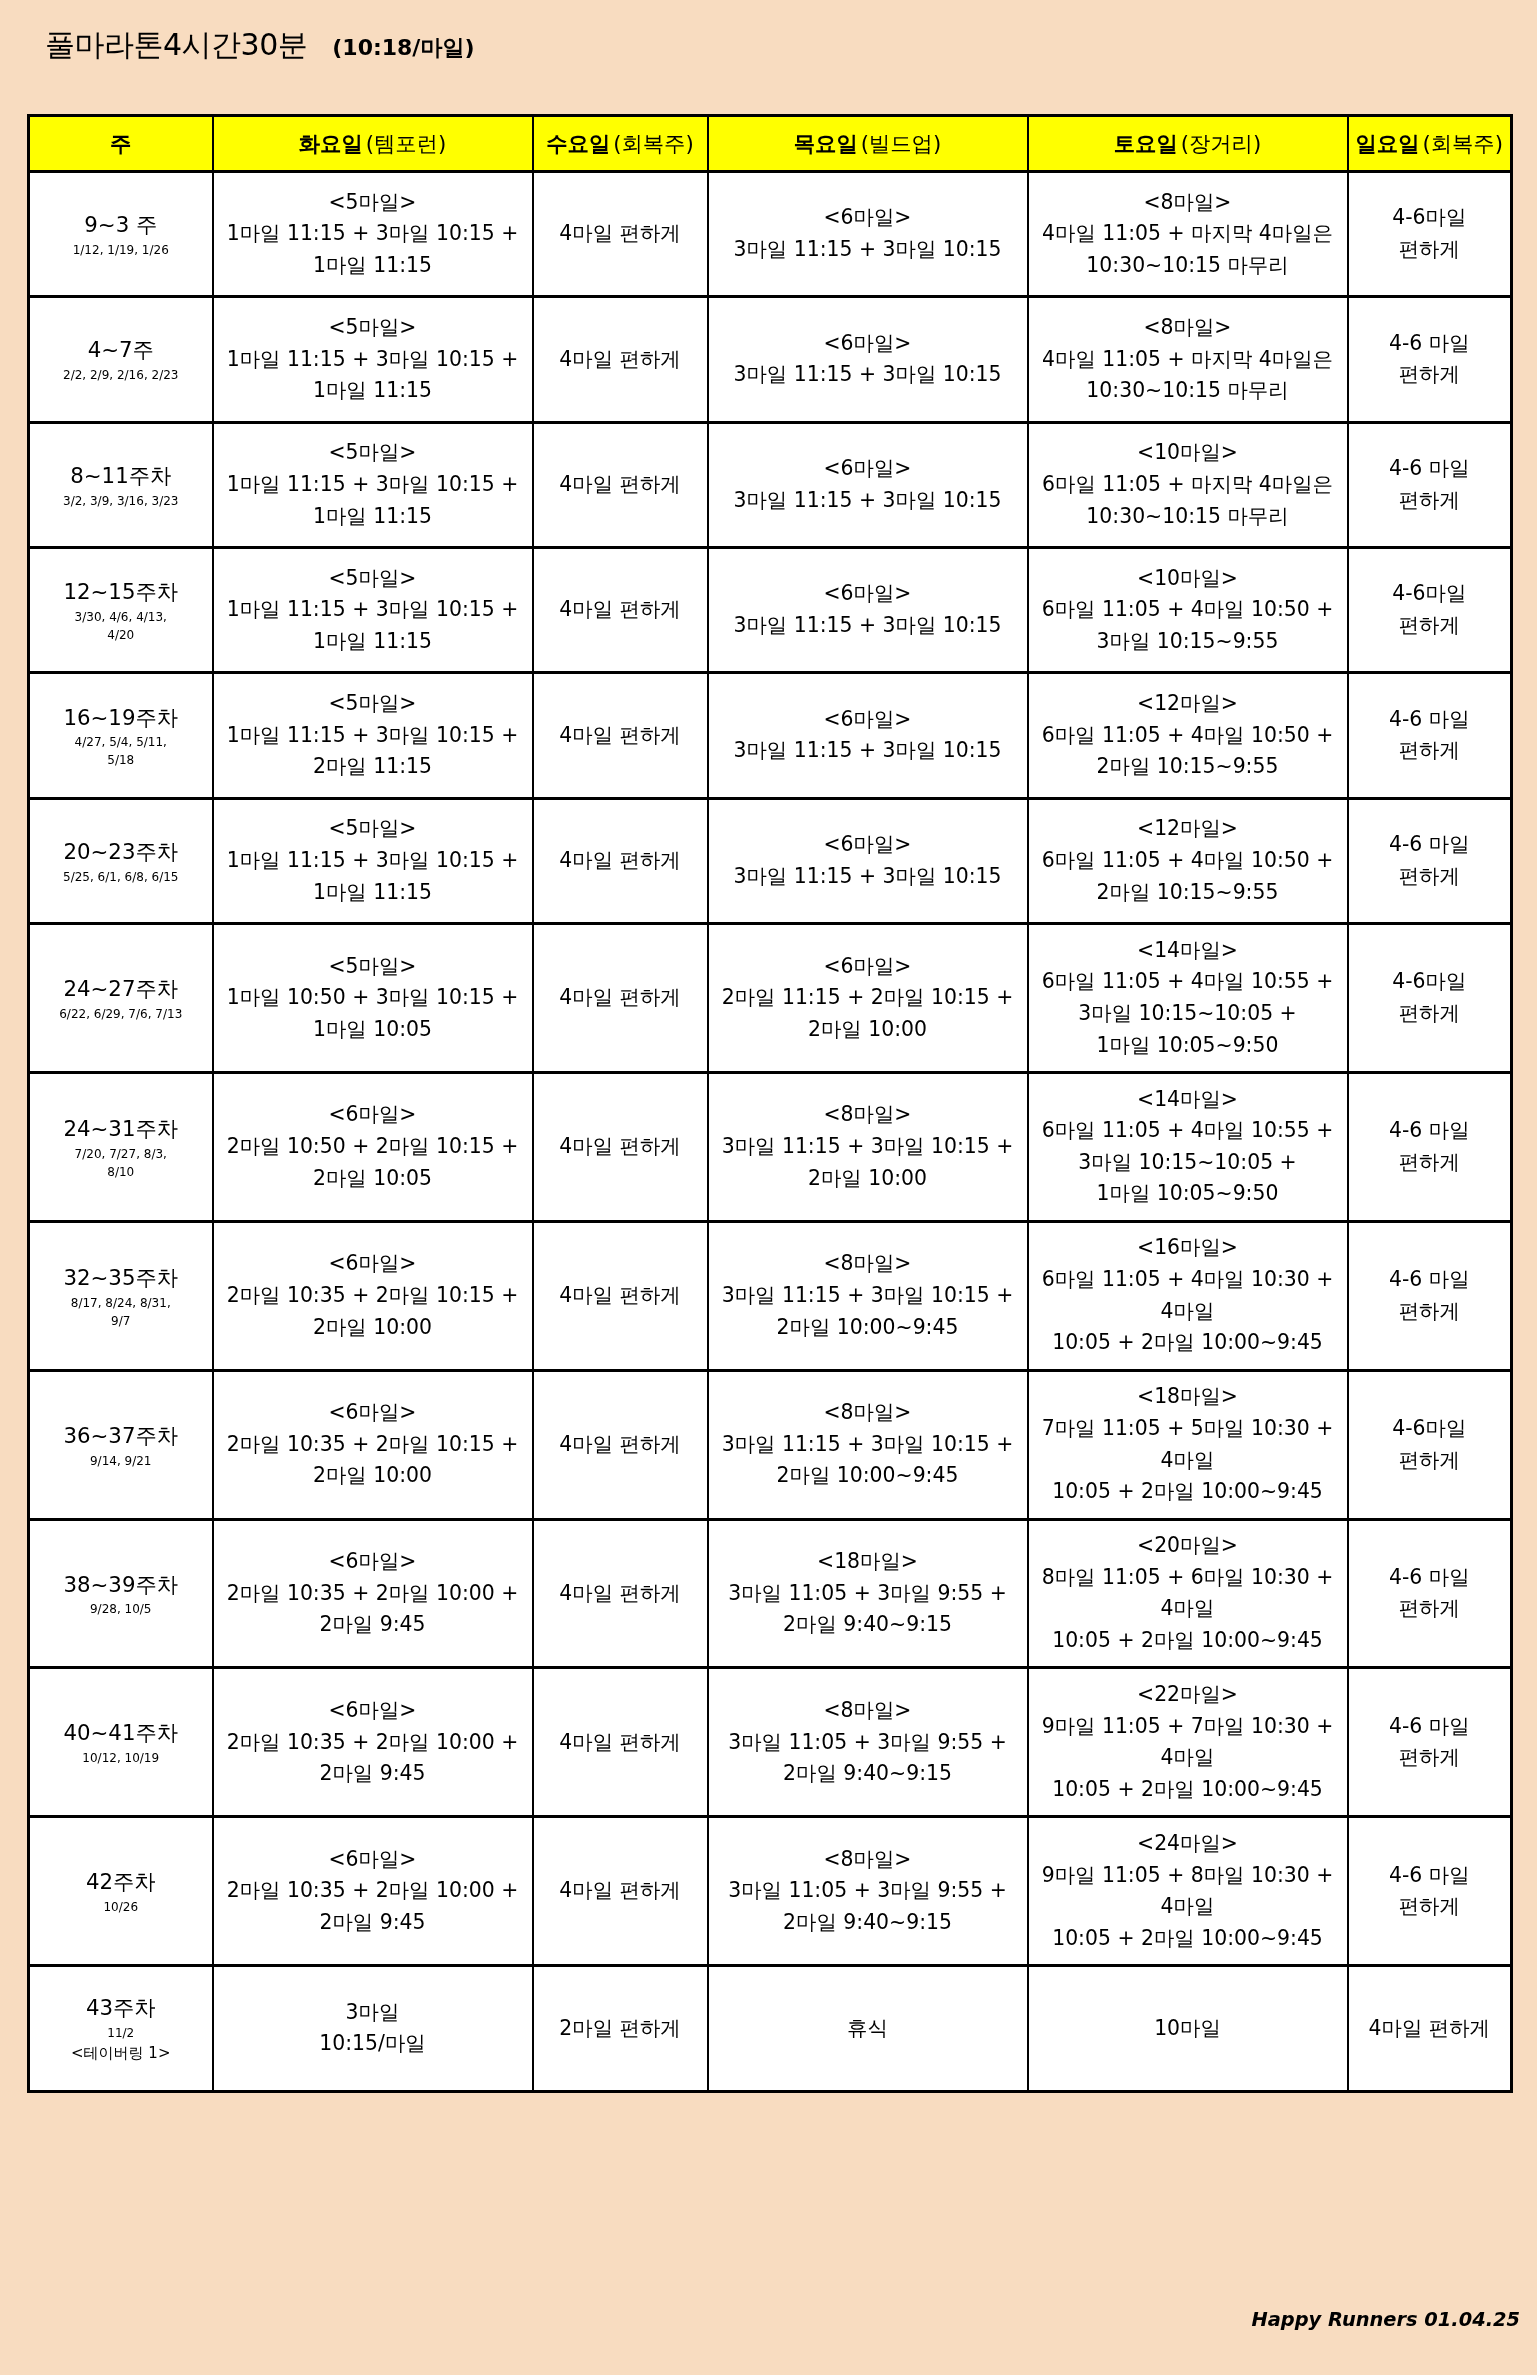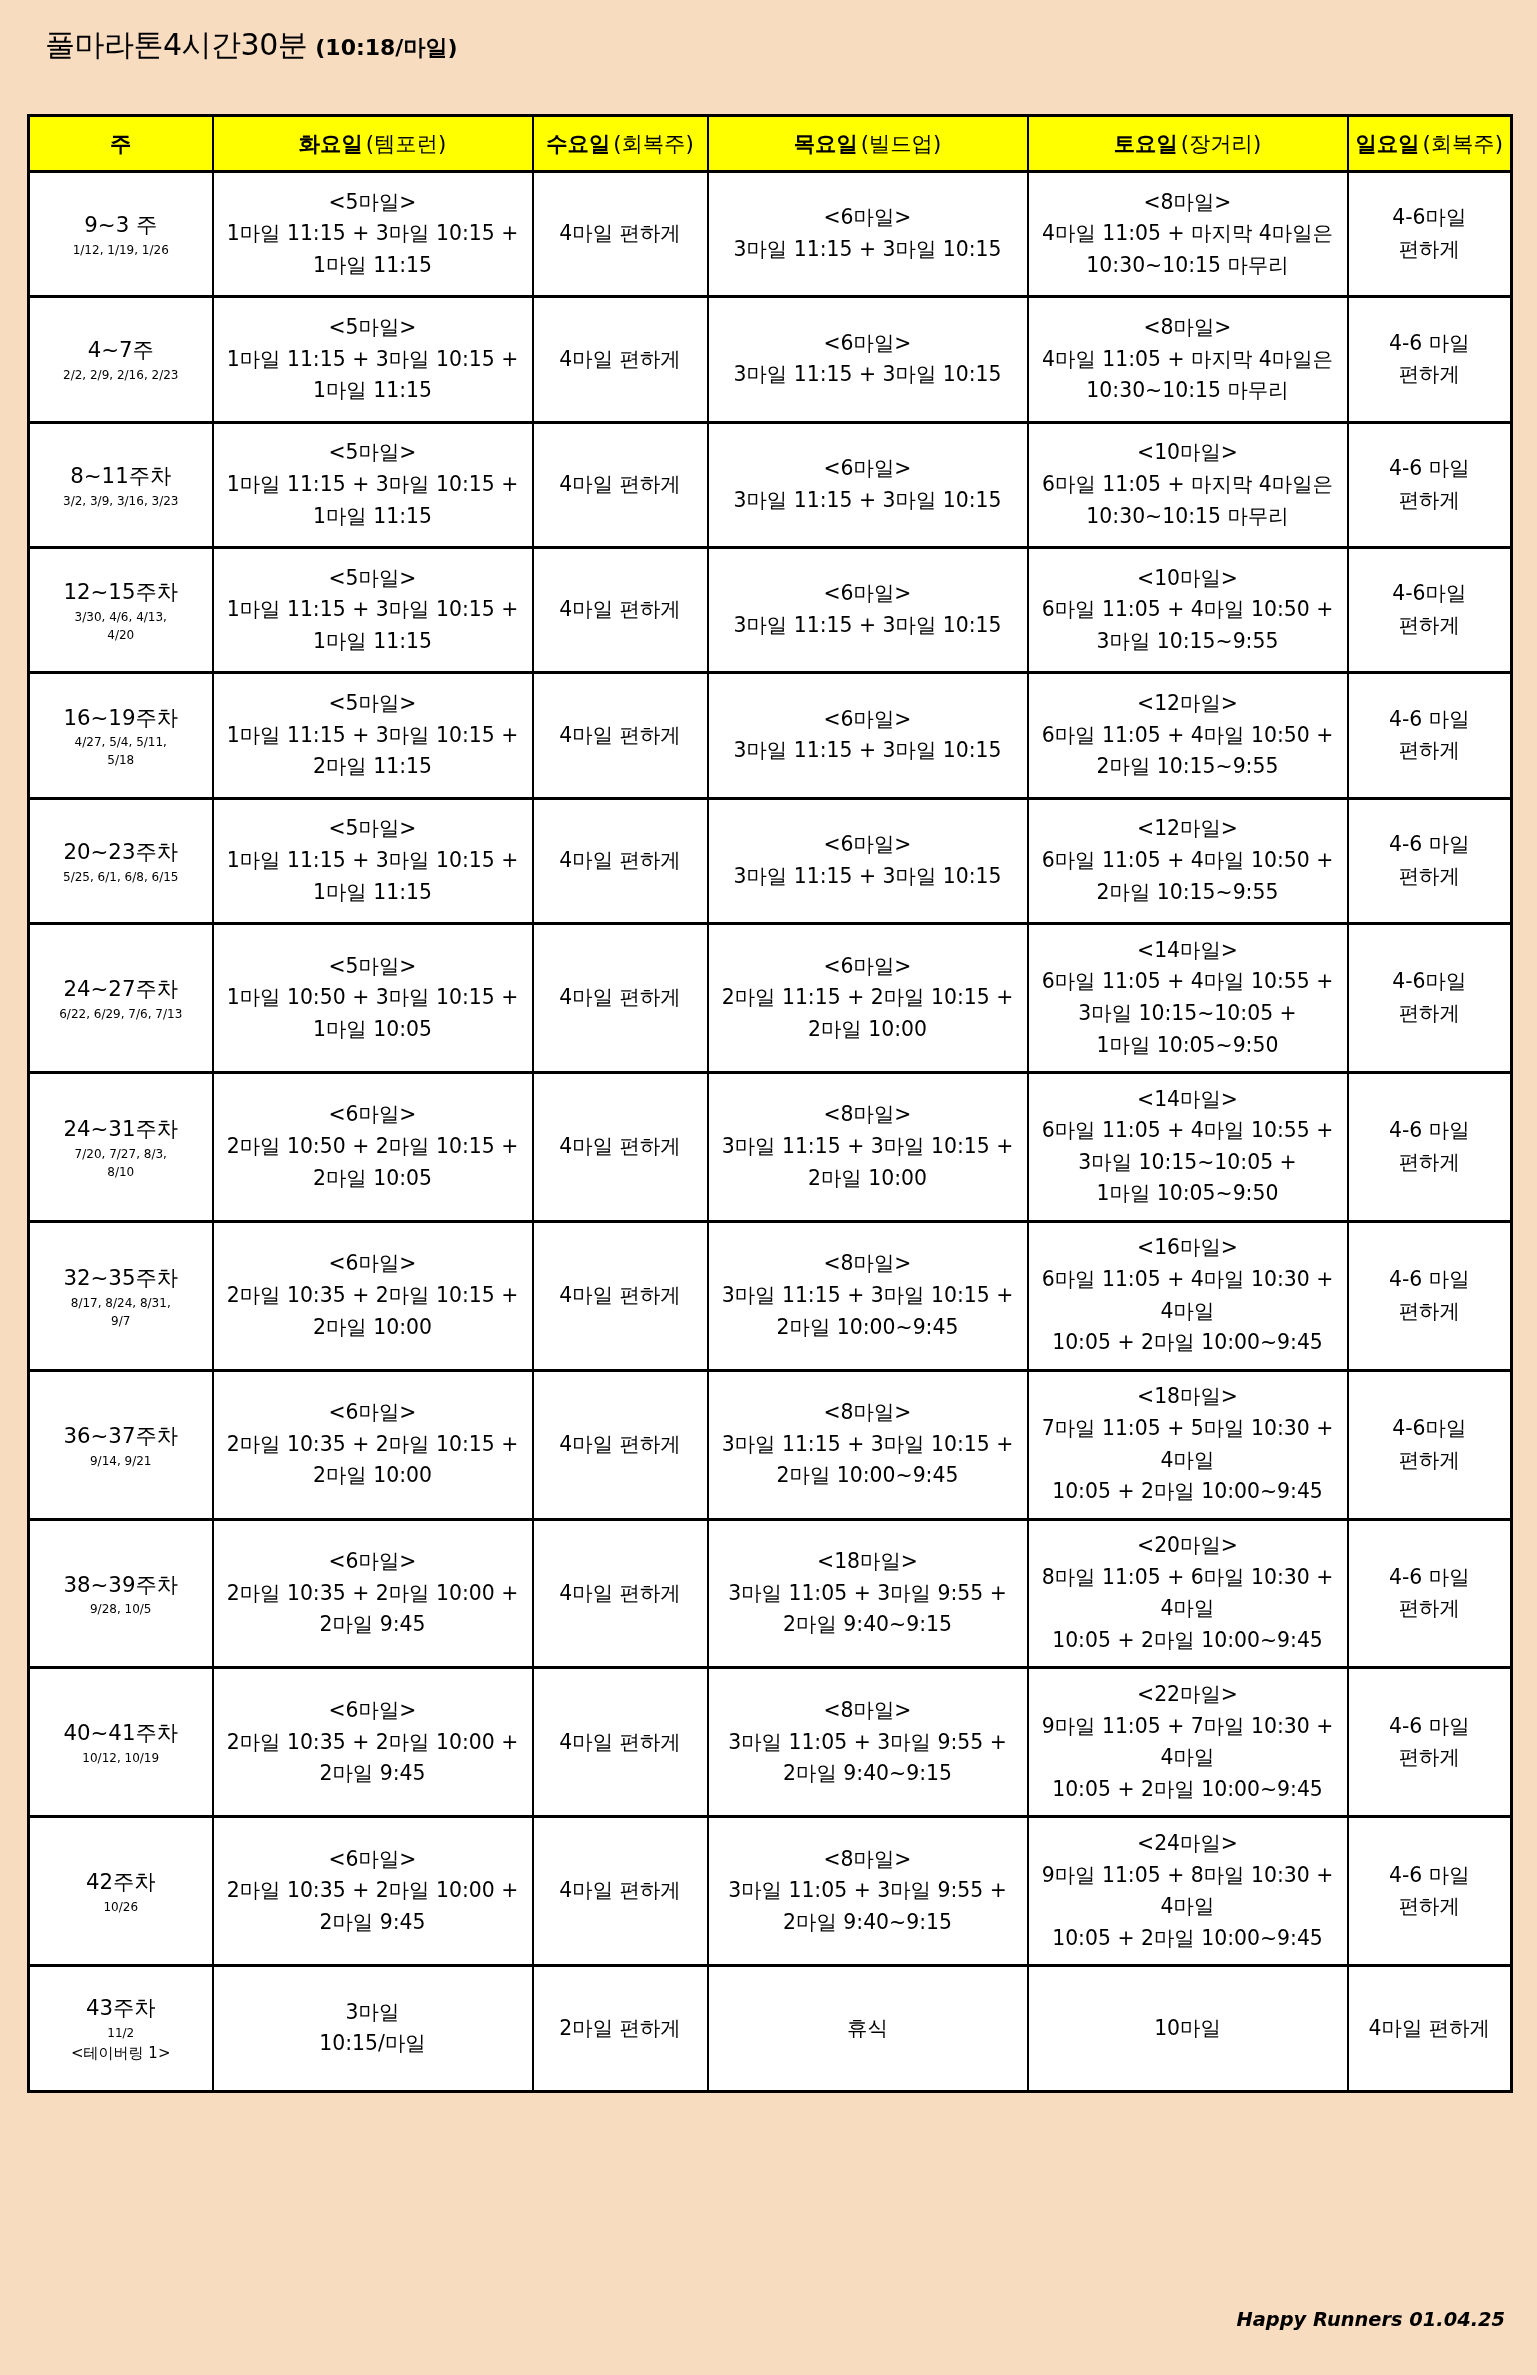--- a/index.html
+++ b/index.html
@@ -4,21 +4,21 @@
 <style>
   html,body{margin:0;padding:0;}
   body{
     width:1537px;height:2375px;position:relative;
     background:#f8dcc0;
     font-family:"DejaVu Sans","Liberation Sans",sans-serif;
     color:#000;
   }
   .page-title{position:absolute;left:45px;top:25px;white-space:nowrap;}
   .title-main{font-size:30px;font-weight:400;letter-spacing:-0.5px;}
-  .title-sub{font-size:22px;font-weight:700;margin-left:8px;}
+  .title-sub{font-size:22px;font-weight:700;margin-left:25px;}
 
   table.schedule{
     position:absolute;left:27px;top:114px;width:1484px;
     border-collapse:collapse;table-layout:fixed;
     background:#ffffff;border:3.9px solid #000;
   }
   th{
     background:#ffff00;
     border:2.9px solid #000;border-bottom-width:3.9px;
     height:49px;font-size:21.3px;padding:1.9px;
@@ -31,21 +31,21 @@
     text-align:center;vertical-align:middle;
     font-size:20.4px;line-height:1.55;padding:9.7px 5.8px;height:103px;
   }
   .cell-text{white-space:pre-line;}
   .week-line{font-size:21.3px;line-height:1.5;}
   .week-dates{font-size:12px;line-height:1.5;white-space:pre-line;}
   .week-note{font-size:15px;line-height:1.5;}
   .week-note:empty{display:none;}
 
   .footer-credit{
-    position:absolute;right:32px;top:2308px;
+    position:absolute;right:17px;top:2308px;
     font-size:19.4px;font-style:italic;font-weight:600;white-space:nowrap;
   }
 </style>
 </head>
 <body>
 
 <div class="page-title">
   <span class="title-main">풀마라톤4시간30분</span><span class="title-sub">(10:18/마일)</span>
 </div>
 

